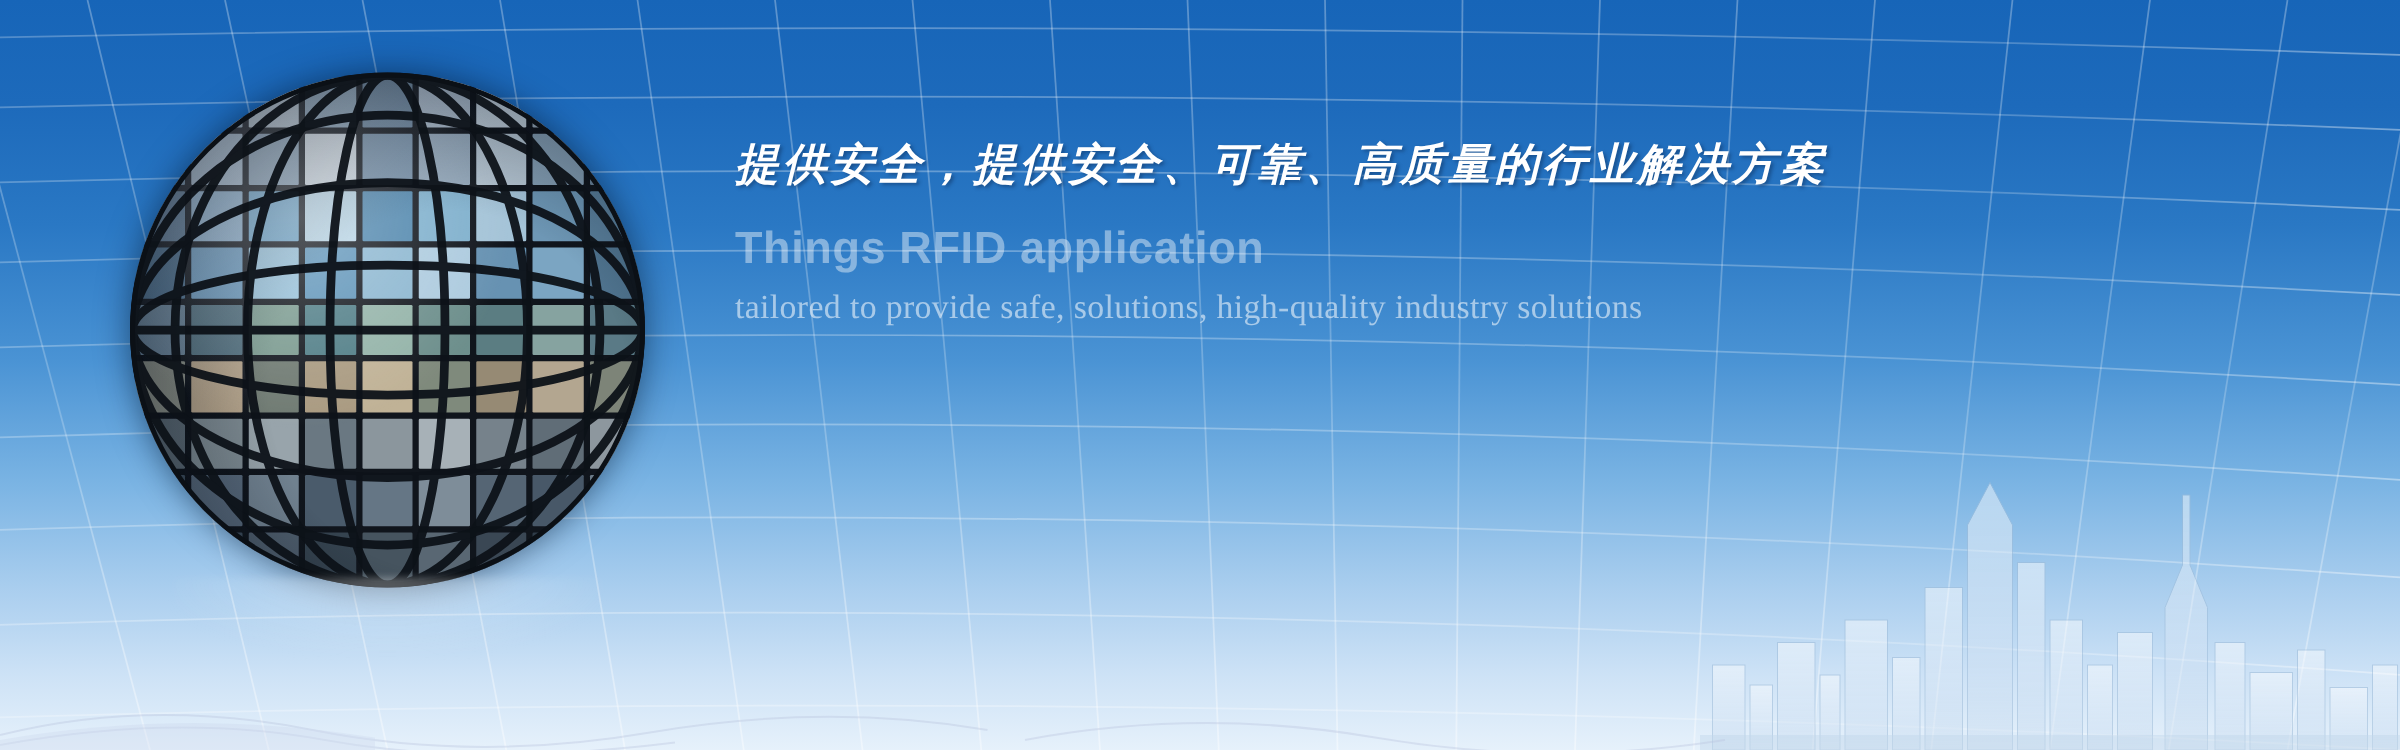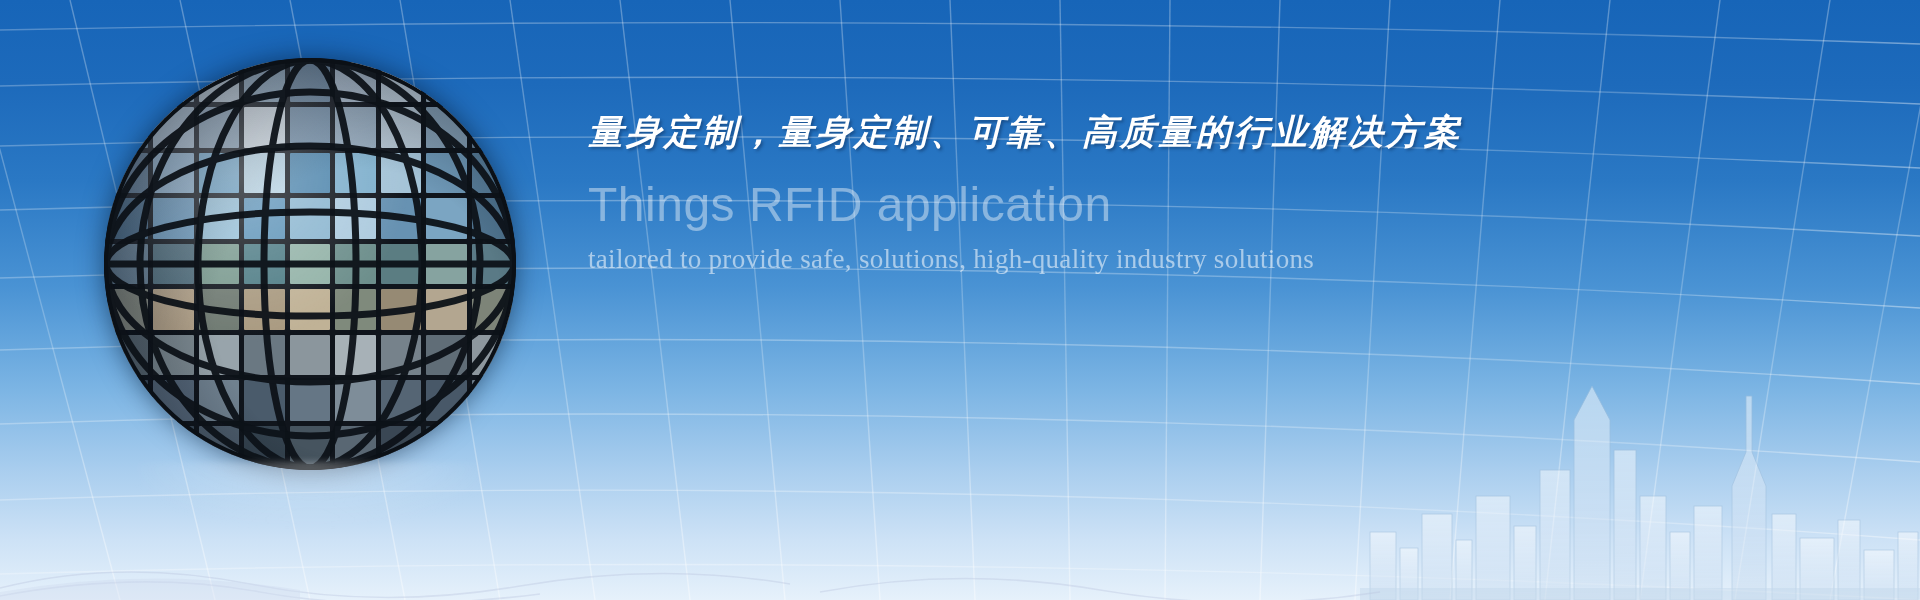--- a/index.html
+++ b/index.html
@@ -85,23 +85,23 @@
     line-height:1.25;
     font-weight:700;
     font-style:italic;
     color:#ffffff;
     letter-spacing:3px;
     text-shadow:2px 2px 3px rgba(10,40,80,.45);
     white-space:nowrap;
   }
   #subtitle-en{
     margin:22px 0 0 0;
-    font-size:48px;
+    font-size:36px;
     line-height:1.2;
-    font-weight:400;
+    font-weight:700;
     color:rgba(255,255,255,.42);
     letter-spacing:.5px;
     white-space:nowrap;
   }
   #tagline-en{
     margin:10px 0 0 0;
     font-family:"Liberation Serif",serif;
     font-size:27px;
     line-height:1.25;
     font-weight:400;
@@ -300,18 +300,18 @@
       <path d="M 0 48 Q 120 18 250 44 T 520 46 T 790 44"></path>
       <path d="M 0 56 Q 140 30 260 52 T 540 54"></path>
       <path d="M 820 52 Q 960 26 1100 50 T 1380 52"></path>
     </g>
     <g fill="#c2cde6" opacity="0.45">
       <path d="M 0 60 L 0 52 Q 150 26 300 50 L 300 60 Z"></path>
     </g>
   </svg>
 
   <div id="copy">
-    <p id="subtitle-cn">量身定制，量身定制、可靠、高质量的行业解决方案</p>
+    <p id="subtitle-cn">提供安全，提供安全、可靠、高质量的行业解决方案</p>
     <p id="subtitle-en">Things RFID application</p>
     <p id="tagline-en">tailored to provide safe, solutions, high-quality industry solutions</p>
   </div>
 
 </div>
 
 </body></html>

